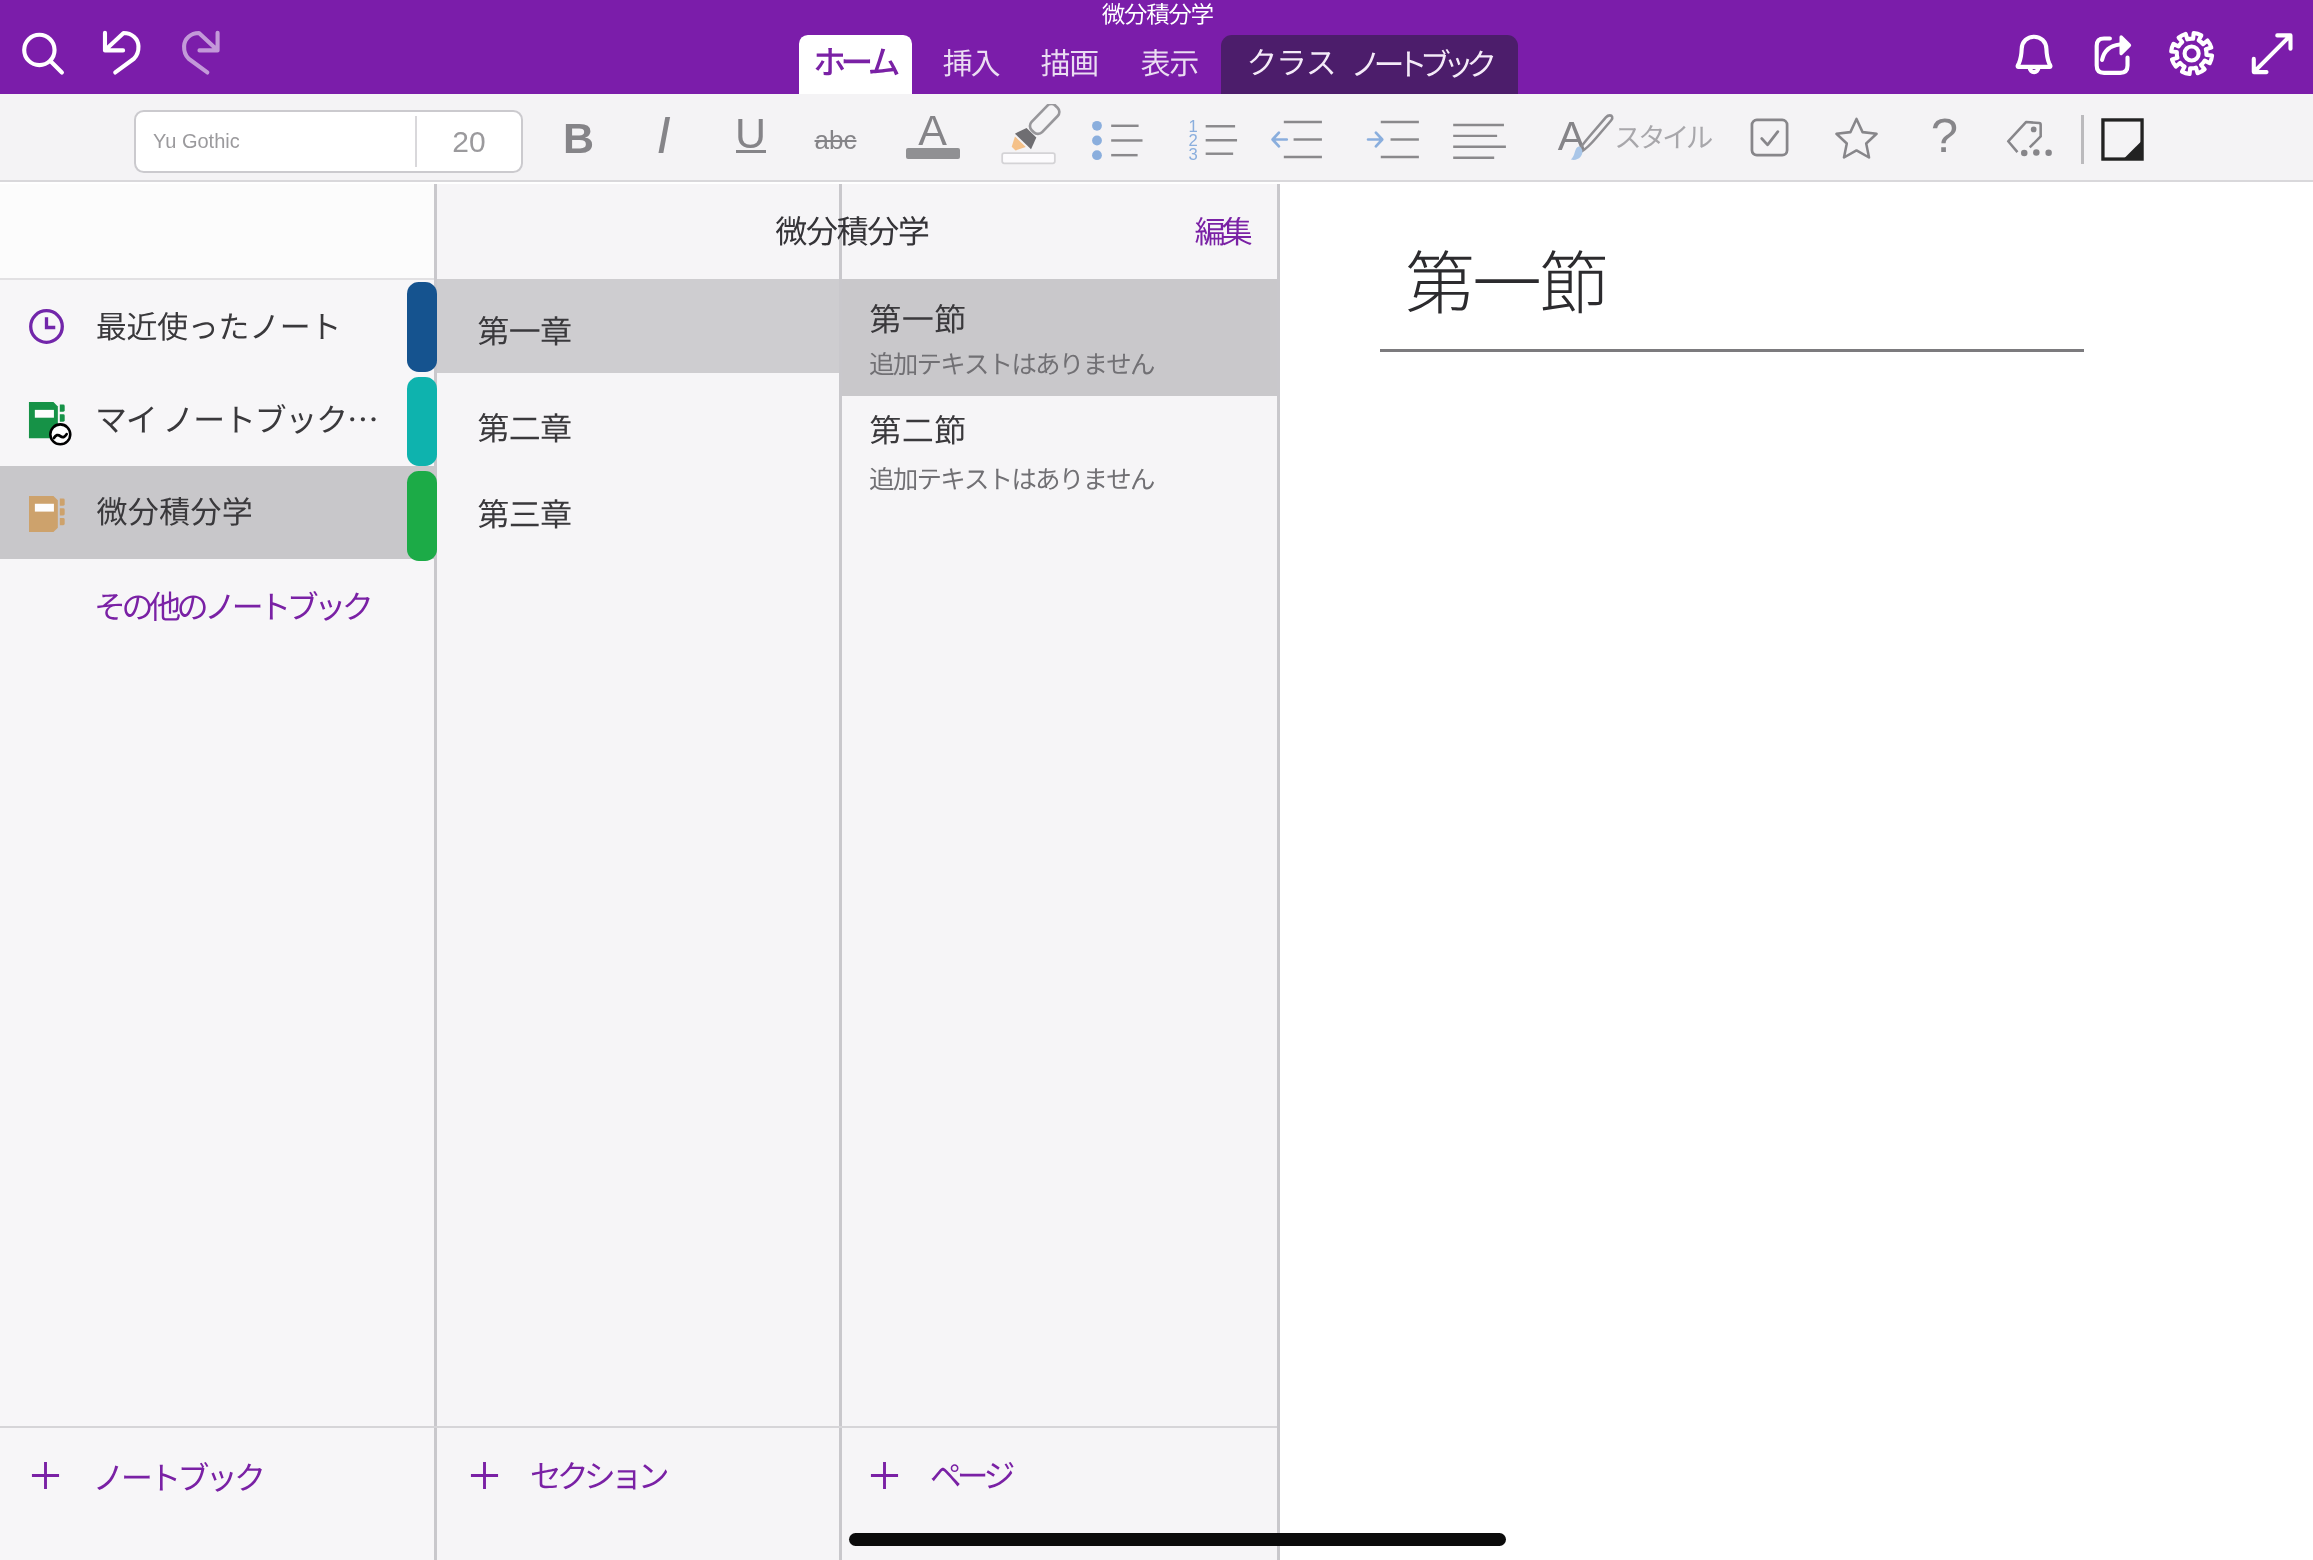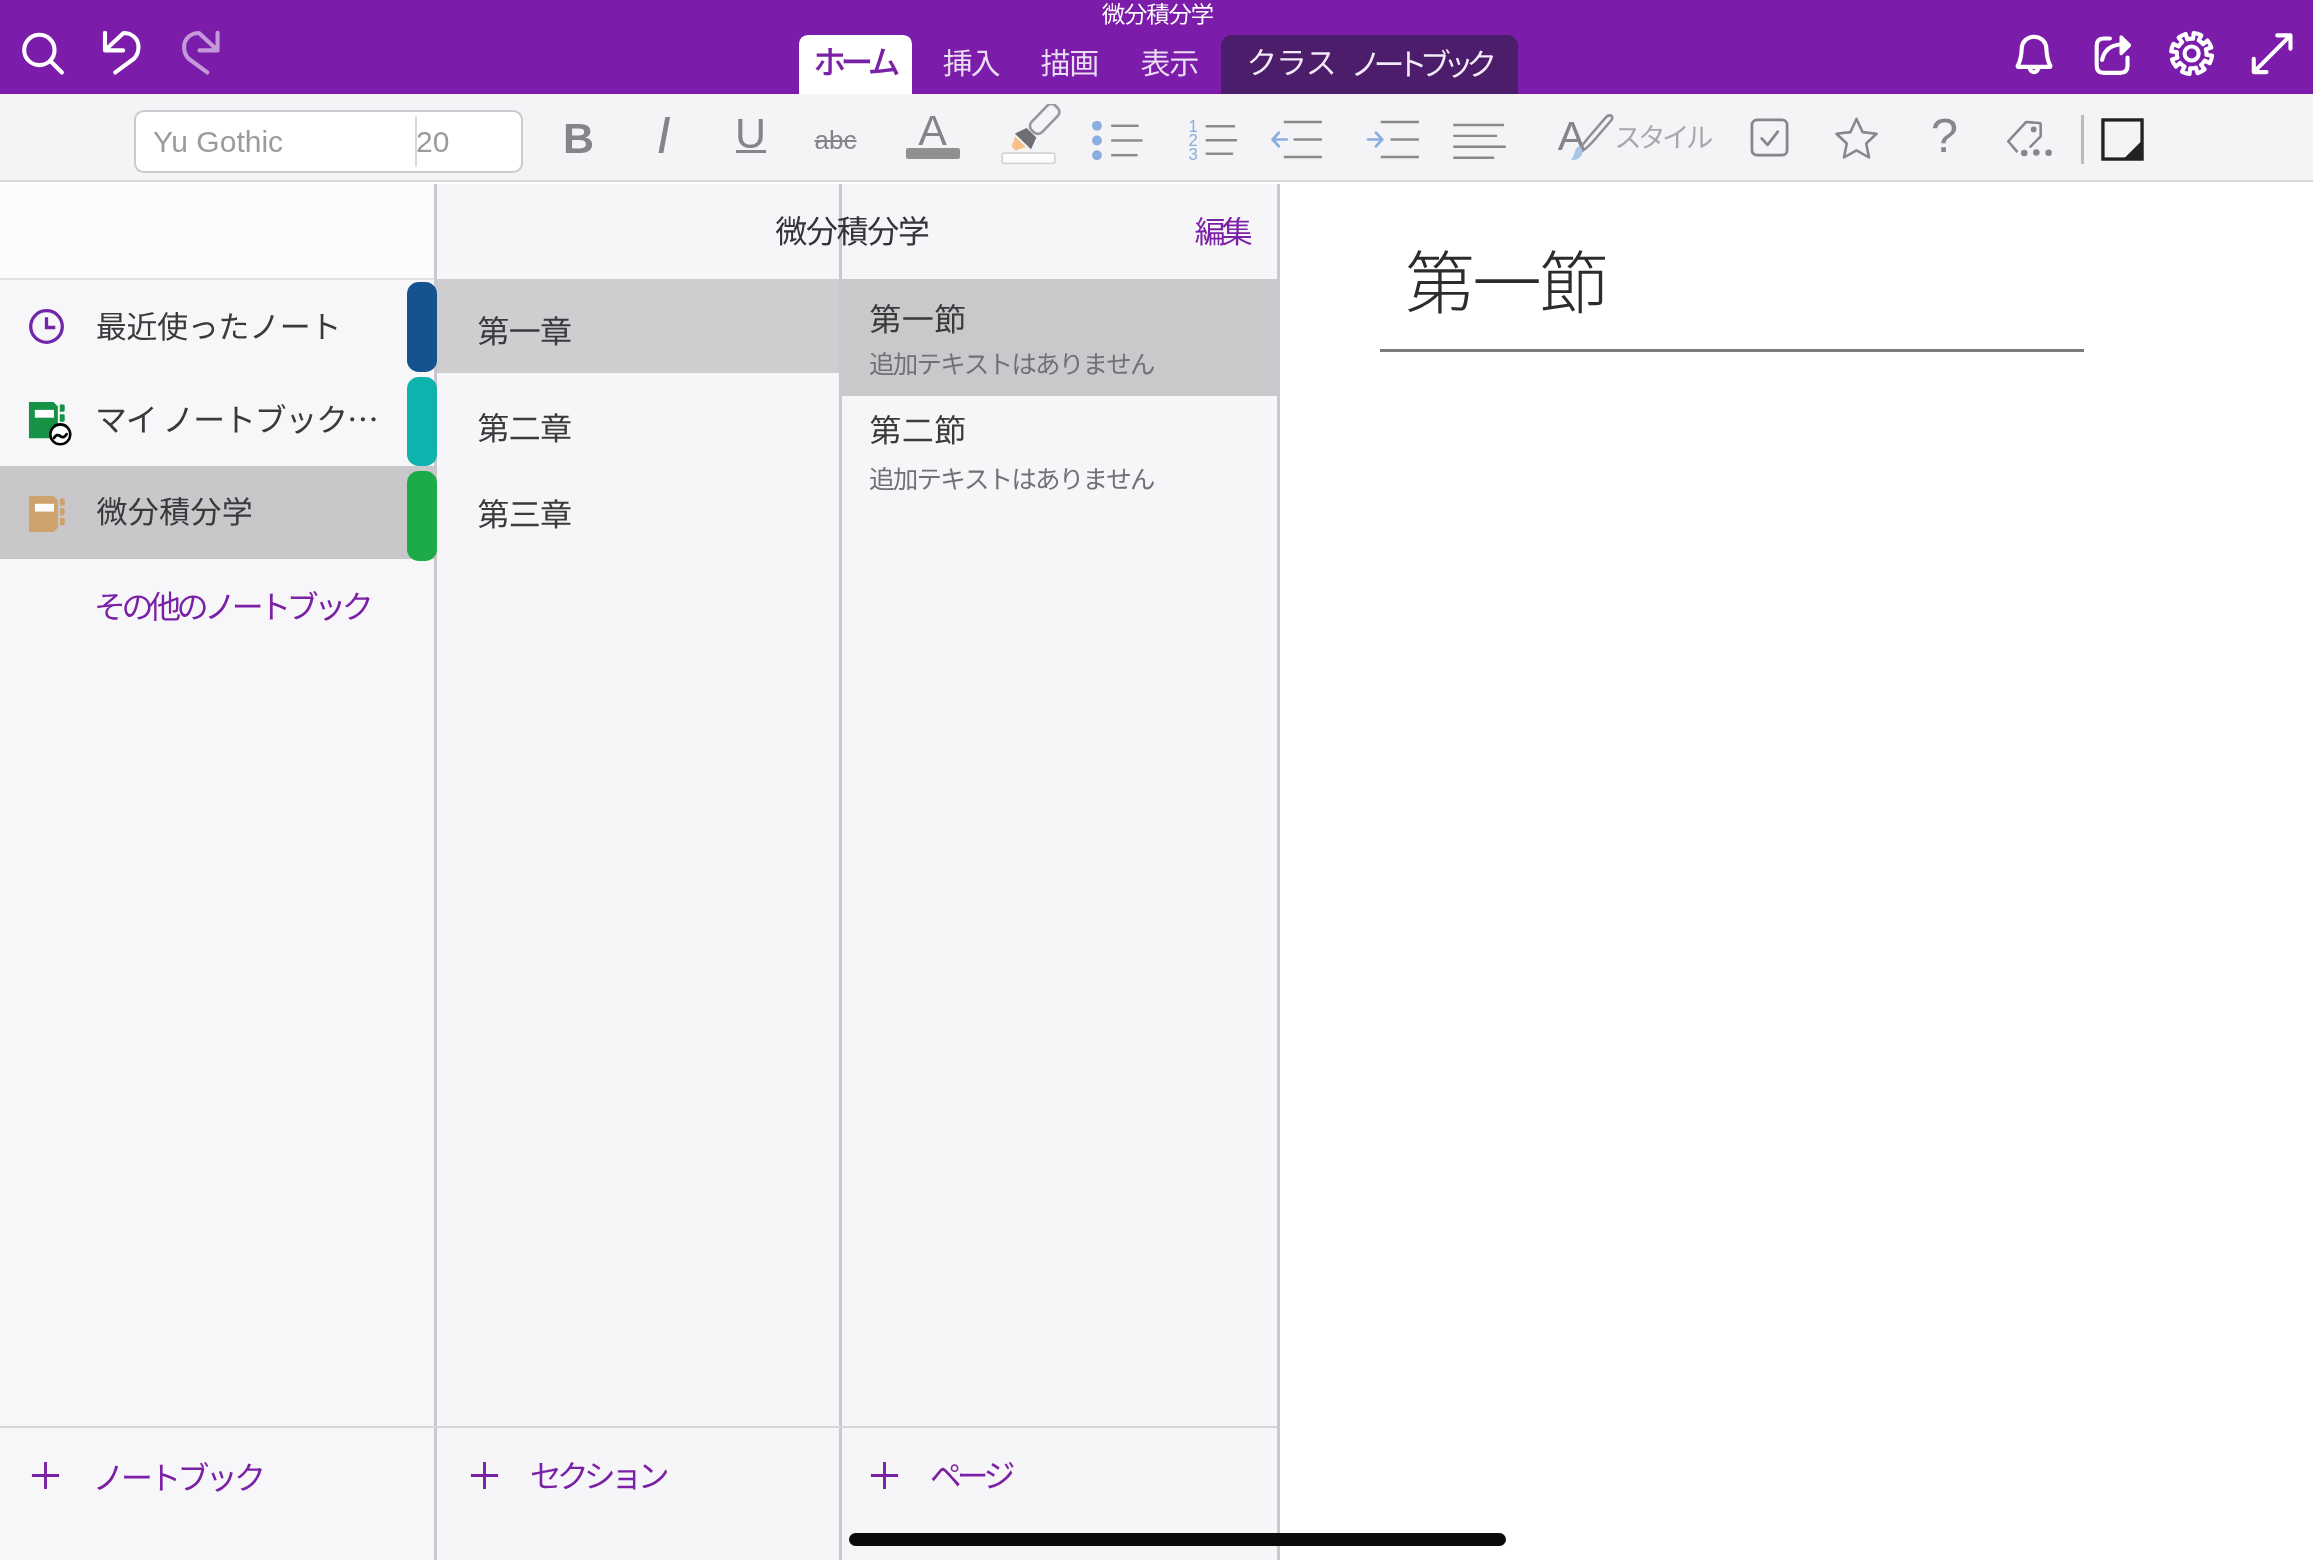--- a/index.html
+++ b/index.html
@@ -57,22 +57,22 @@
 <path d="M2070.5 68.5 C2070.8 74.5 2079.2 74.5 2079.5 68.5"></path>
 <path d="M2152.5 38.7 H2146.5 C2141.5 38.7 2139 41.2 2139 46.2 V66.3 C2139 71.3 2141.5 73.8 2146.5 73.8 H2163 C2168 73.8 2170.5 71.3 2170.5 66.3 V58"></path>
 <path d="M2144.5 60.5 C2146.5 51.5 2153 45.8 2162.5 44.8 L2164.2 44.7" stroke-width="4.2" fill="none"></path>
 <path d="M2164 37 L2172.5 45.5 L2164 54 Z" fill="#fff" stroke-width="3.4" stroke-linejoin="round"></path>
 <path d="M2238.1 33.1 A21.0 21.0 0 0 1 2245.9 35.5 L2243.2 40.6 A15.2 15.2 0 0 1 2247.7 44.4 L2252.2 40.7 A21.0 21.0 0 0 1 2256.1 47.9 L2250.5 49.6 A15.2 15.2 0 0 1 2251.1 55.5 L2256.9 56.1 A21.0 21.0 0 0 1 2254.5 63.9 L2249.4 61.2 A15.2 15.2 0 0 1 2245.6 65.7 L2249.3 70.2 A21.0 21.0 0 0 1 2242.1 74.1 L2240.4 68.5 A15.2 15.2 0 0 1 2234.5 69.1 L2233.9 74.9 A21.0 21.0 0 0 1 2226.1 72.5 L2228.8 67.4 A15.2 15.2 0 0 1 2224.3 63.6 L2219.8 67.3 A21.0 21.0 0 0 1 2215.9 60.1 L2221.5 58.4 A15.2 15.2 0 0 1 2220.9 52.5 L2215.1 51.9 A21.0 21.0 0 0 1 2217.5 44.1 L2222.6 46.8 A15.2 15.2 0 0 1 2226.4 42.3 L2222.7 37.8 A21.0 21.0 0 0 1 2229.9 33.9 L2231.6 39.5 A15.2 15.2 0 0 1 2237.5 38.9 Z" stroke-width="4.2" stroke-linejoin="round"></path>
     <circle cx="2236" cy="54" r="7.2" stroke-width="4.2"></circle>
 <path d="M2300 72.5 L2336.5 36 M2323.5 35.5 H2337 V49 M2312.5 73 H2299.5 V59.5"></path>
 </svg>
 <div class="abs" style="left:134px;top:110px;width:389px;height:63px;background:#fff;border:2px solid #cbcace;border-radius:9.8px"></div>
 <div class="abs" style="left:415px;top:116px;width:1.5px;height:51px;background:#d9d8db"></div>
-<div class="abs" style="left:153px;top:110px;width:255px;height:63px;line-height:63px;font-size:30px;color:#9b9a9d">Yu Gothic</div>
-<div class="abs" style="left:416px;top:110px;width:106px;height:63px;line-height:63px;font-size:30px;color:#9b9a9d;text-align:left">20</div>
+<div class="abs" style="left:153px;top:110px;width:255px;height:63px;line-height:63px;font-size:20px;color:#9b9a9d">Yu Gothic</div>
+<div class="abs" style="left:416px;top:110px;width:106px;height:63px;line-height:63px;font-size:30px;color:#9b9a9d;text-align:center">20</div>
 <div class="abs" style="left:549px;top:107px;width:59px;height:63px;line-height:63px;font-size:43px;font-weight:bold;color:#858488;text-align:center">B</div>
 <div class="abs" style="left:634px;top:100px;width:59px;height:71px;line-height:71px;font-size:51px;font-style:italic;color:#858488;text-align:center">I</div>
 <div class="abs" style="left:721px;top:102px;width:59px;height:63px;line-height:63px;font-size:43px;color:#858488;text-align:center">U</div>
 <div class="abs" style="left:736px;top:150px;width:30px;height:2.9px;background:#858488"></div>
 <div class="abs" style="left:806px;top:109px;width:59px;height:63px;line-height:63px;font-size:26px;color:#858488;text-align:center;text-decoration:line-through">abc</div>
 <div class="abs" style="left:903px;top:100px;width:59px;height:61px;line-height:61px;font-size:43px;color:#858488;text-align:center">A</div>
 <div class="abs" style="left:906px;top:148px;width:54px;height:10.8px;background:#909093;border-radius:2px"></div>
 <svg class="abs" style="left:990px;top:104px" width="78" height="65" viewBox="0 0 80 66">
 <g transform="rotate(44 30 42)">
 <rect x="22.5" y="-13" width="15" height="35" rx="6" fill="none" stroke="#98979b" stroke-width="2.7"></rect>

